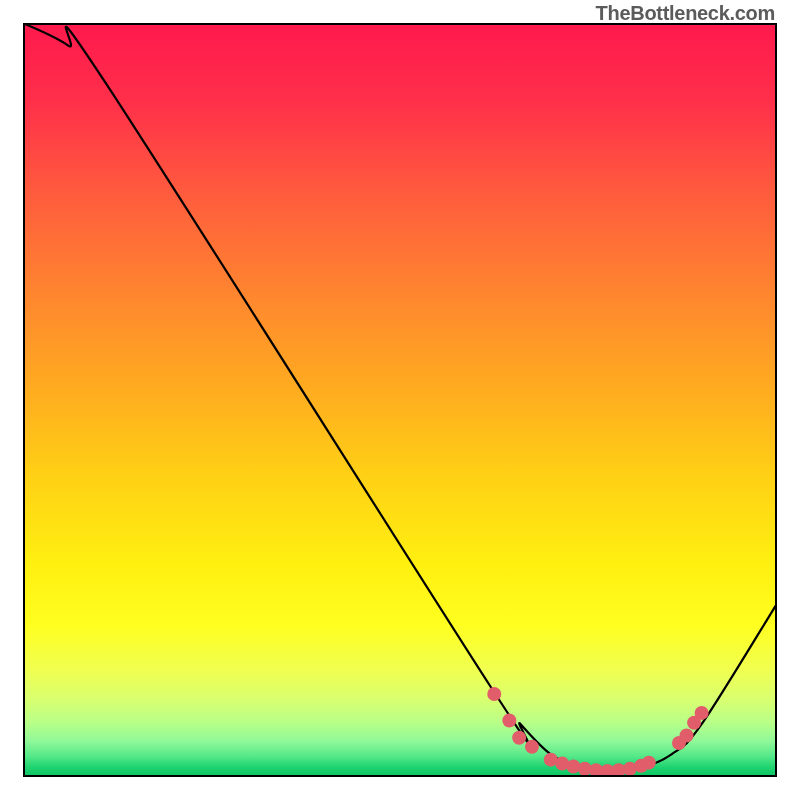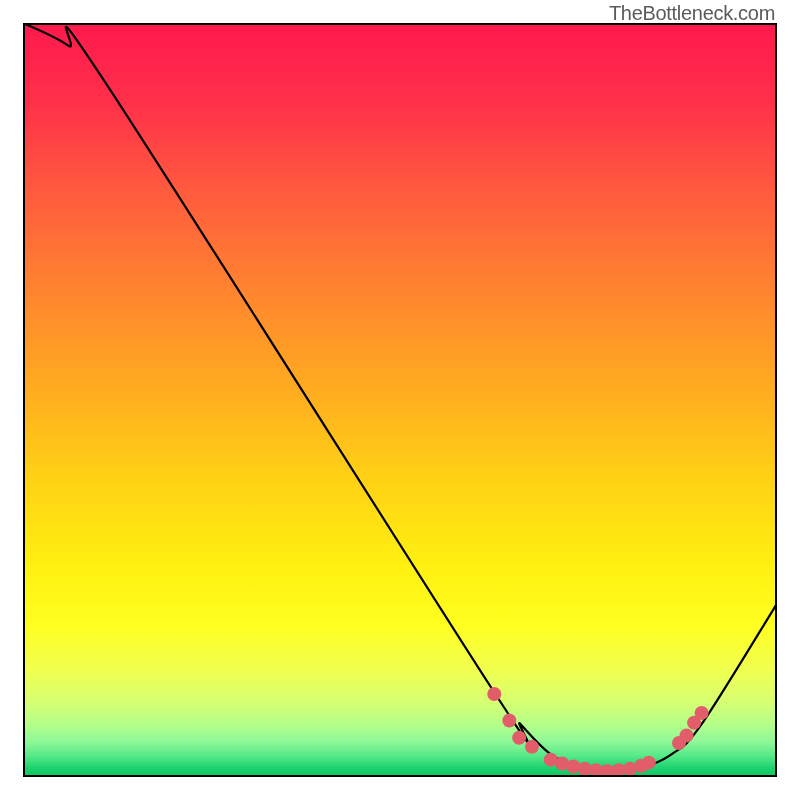--- a/index.html
+++ b/index.html
@@ -34,21 +34,21 @@
   .gradient-bg {
     position: absolute;
     left: 2px; top: 2px; right: 2px; bottom: 2px;
     z-index: 1;
   }
   .attribution {
     position: absolute;
     top: 2px;
     right: 25px;
     font-size: 20px;
-    font-weight: normal;
+    font-weight: bold;
     color: #5b5b5b;
     z-index: 10;
     letter-spacing: -0.3px;
   }
   svg.curve {
     position: absolute;
     left: 0; top: 0;
     width: 100%;
     height: 100%;
     z-index: 3;

